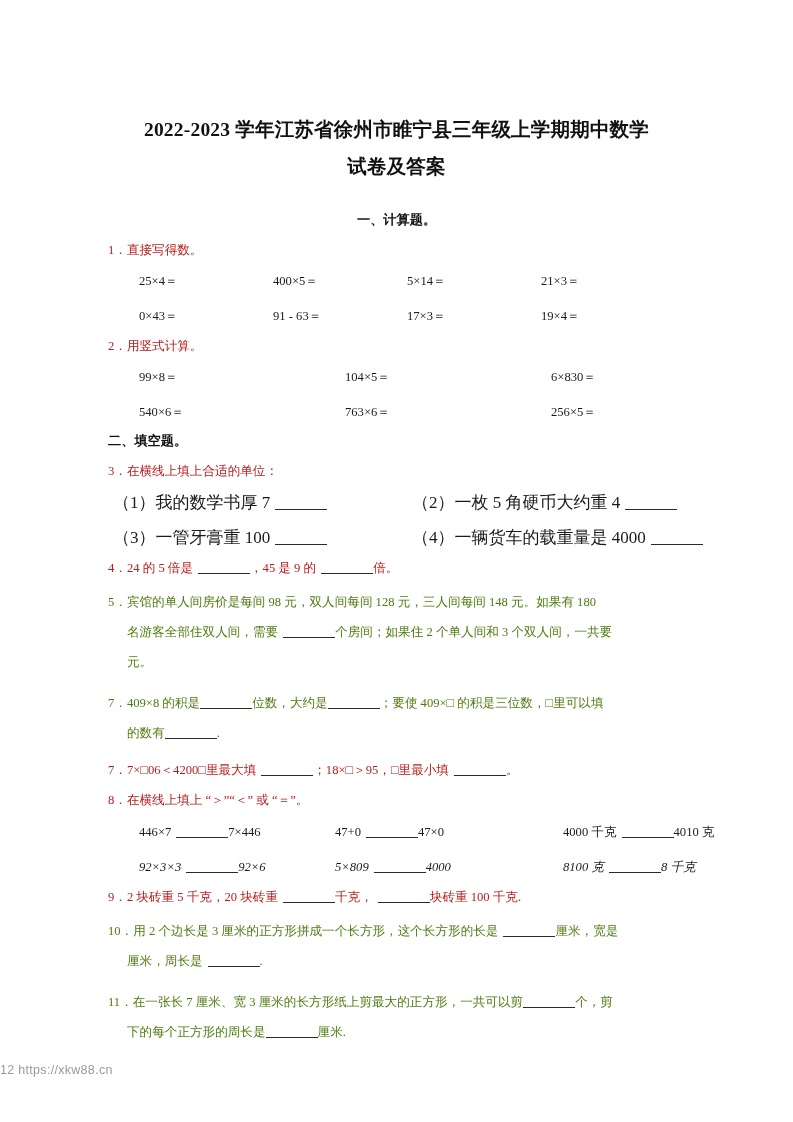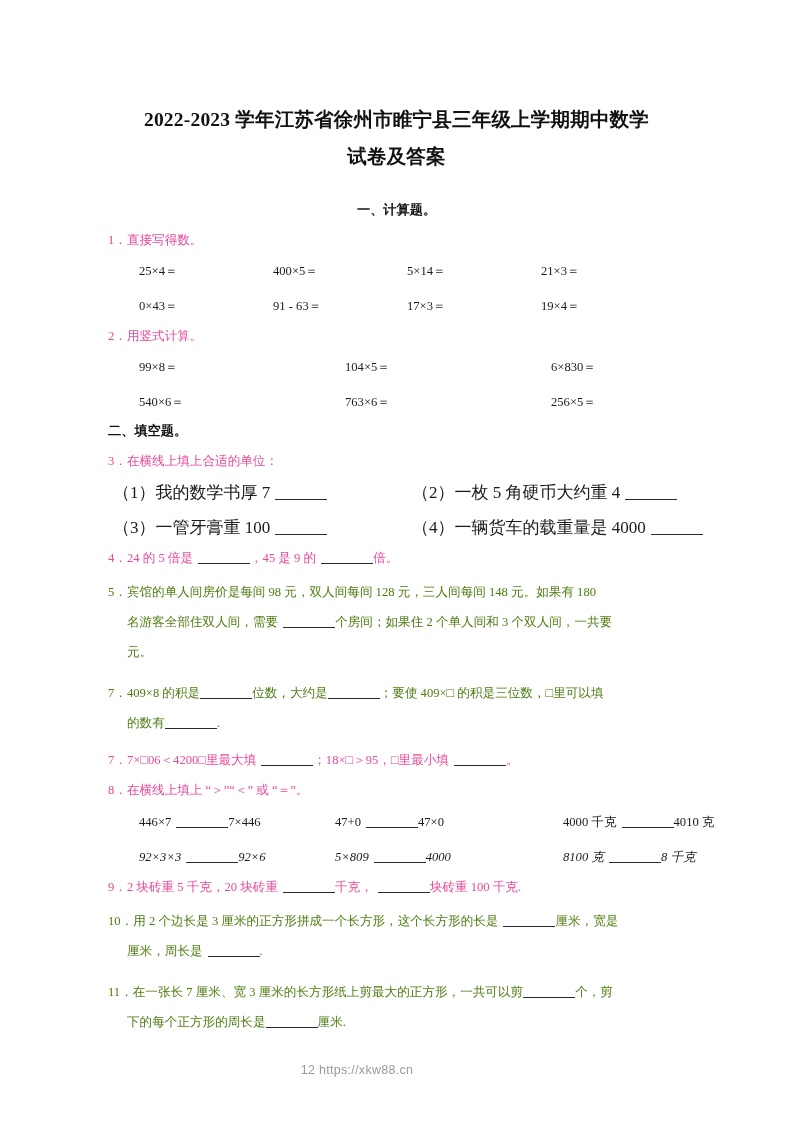--- a/index.html
+++ b/index.html
@@ -14,21 +14,21 @@
     font-family: "Liberation Serif", "DejaVu Serif", serif;
     color: #1a1a1a;
     overflow: hidden;
   }
   .page {
     position: absolute;
     left: 0; top: 0;
     width: 793px;
     height: 1122px;
     box-sizing: border-box;
-    padding: 0 108px;
+    padding: 10px 108px;
   }
 
   
   .doc-title {
     margin: 0;
     padding-top: 101px;
     text-align: center;
     font-size: 19.5px;
     font-weight: bold;
     line-height: 37px;
@@ -46,21 +46,21 @@
     color: #111;
   }
   .sec1 { margin-top: 27px; text-align: center; }
   .sec2 { margin-top: 13px; }
 
   
   .q {
     font-size: 12.6px;
     line-height: 16px;
     margin-top: 14px;
-    color: #ec4899;
+    color: #b91c1c;
   }
   .q-wrap {
     font-size: 12.6px;
     line-height: 30px;
     margin-top: 11px;
     color: #4d7c0f;
     text-indent: 0;
   }
   .q-wrap .cont { display: block; padding-left: 19px; }
 
@@ -111,21 +111,20 @@
   }
   .bl-m { width: 52px; }
   .sp { display: inline-block; width: 5px; }
 
   
   .footer {
     position: absolute;
     left: 0;
     top: 1063px;
     width: 714px;
-    text-align: center;
     font-size: 12.5px;
     color: #9a9a9a;
     font-family: "Liberation Sans", sans-serif;
     letter-spacing: 0.3px;
   }
 </style>
 </head>
 <body>
 
 <div class="page">

